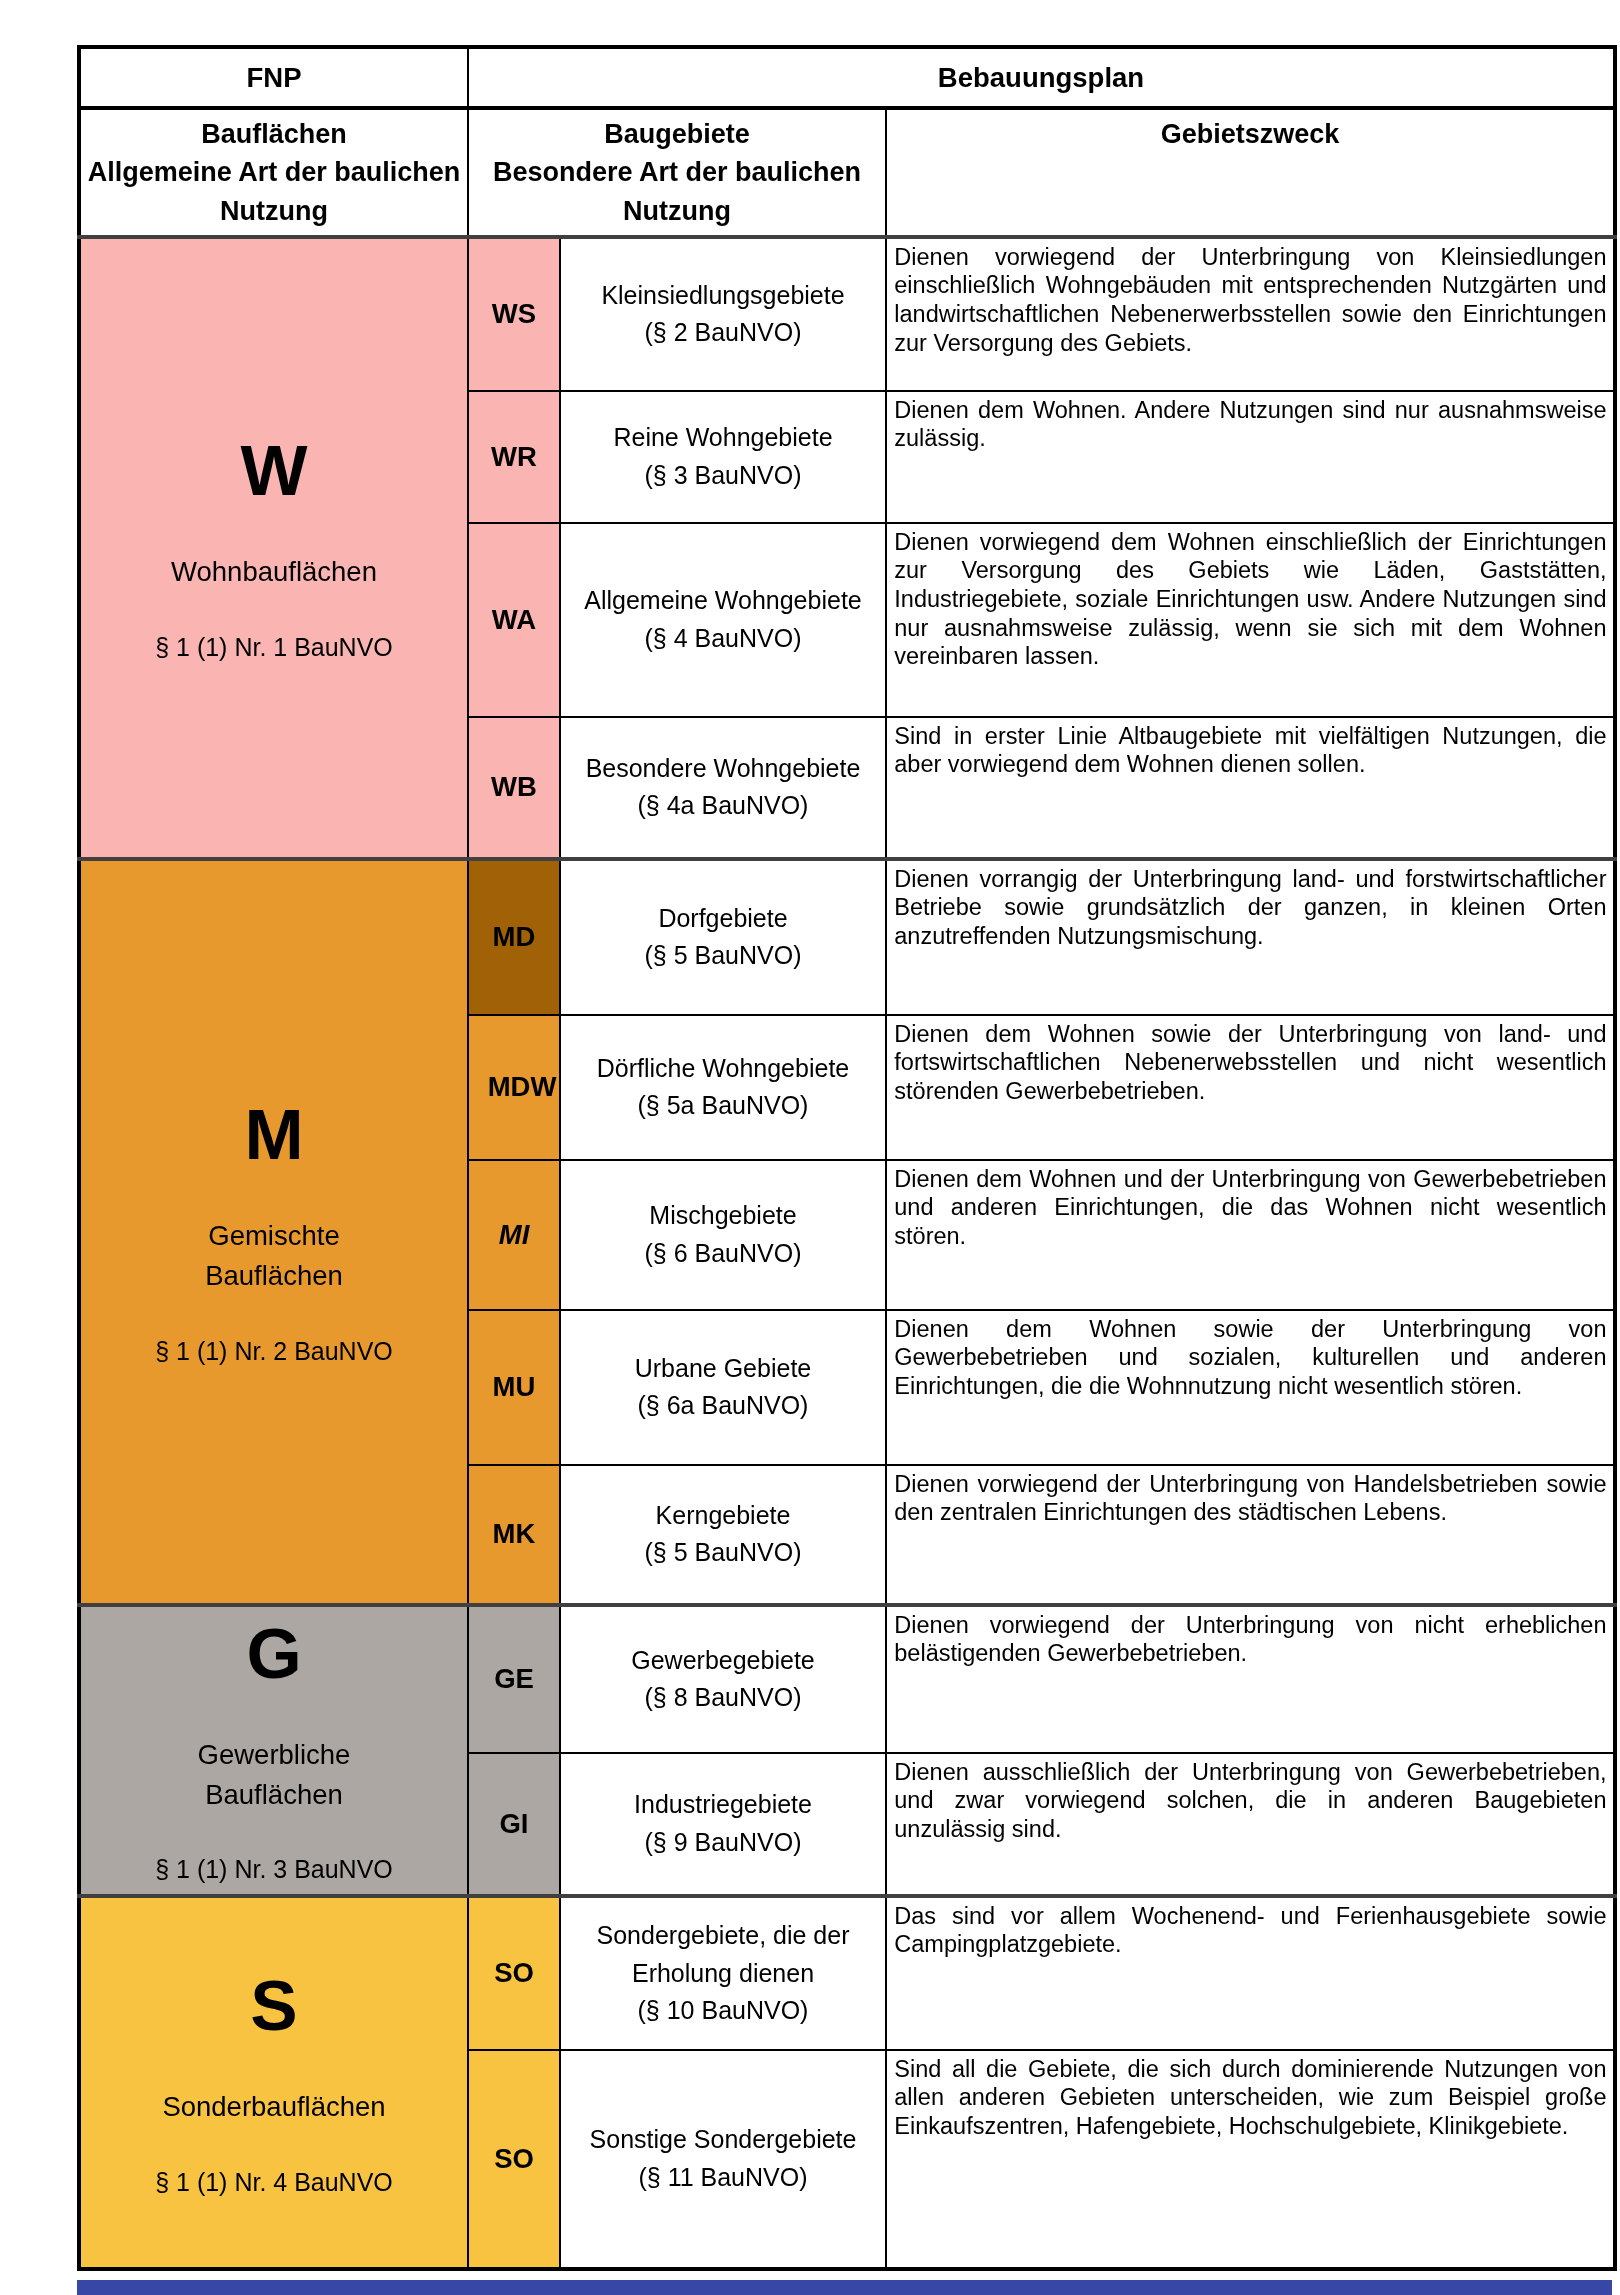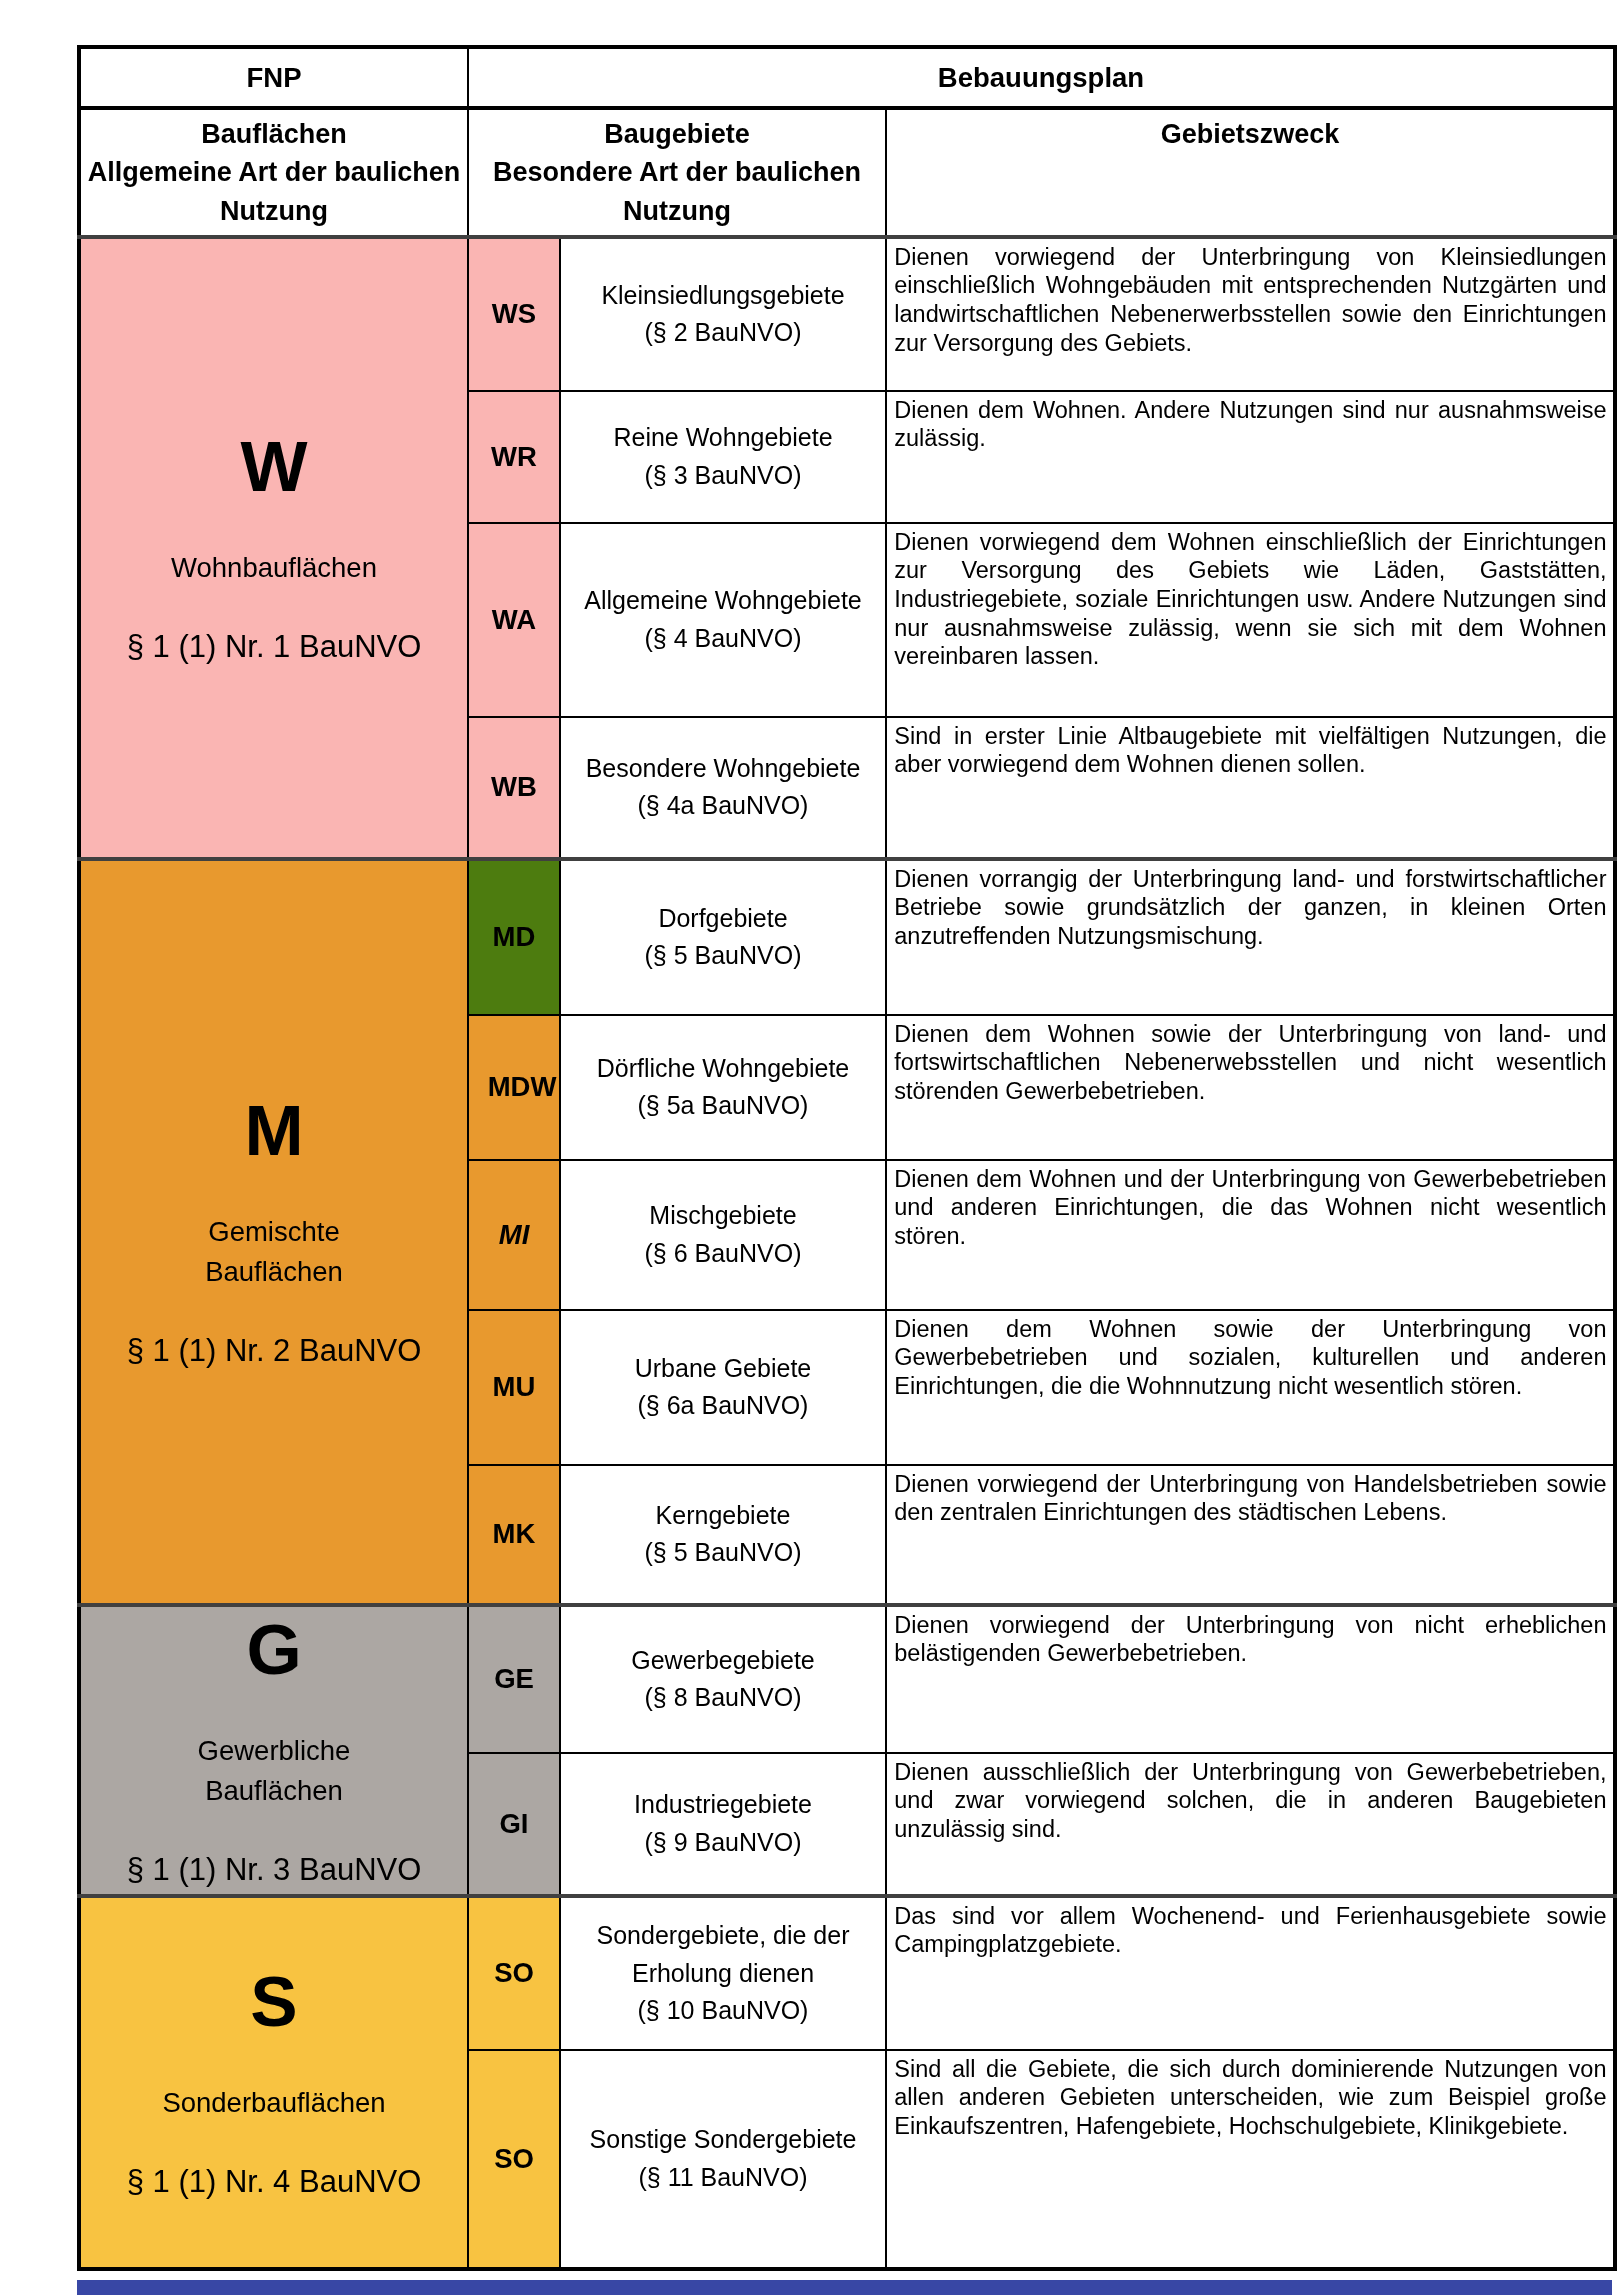--- a/index.html
+++ b/index.html
@@ -55,21 +55,21 @@
     font-weight: bold;
     line-height: 1.1;
     margin-bottom: 42px;
   }
   .gname {
     font-size: 27.5px;
     line-height: 1.45;
     max-width: 251px;
     margin-bottom: 39px;
   }
-  .glaw { font-size: 31px; line-height: 1.3; }
+  .glaw { font-size: 25px; line-height: 1.3; }
 
   td.code {
     font-size: 27.5px;
     font-weight: bold;
     text-align: center;
     vertical-align: middle;
     padding: 0;
     margin-left: 45px;
   }
   td.district {
@@ -164,21 +164,21 @@
     </tr>
 
     <tr class="group-start" style="height:156px">
       <td class="groupcell" rowspan="5" style="background-color: rgb(232, 153, 46);">
         <div class="gstack">
           <div class="gletter">M</div>
           <div class="gname">Gemischte Bauflächen</div>
           <div class="glaw">§ 1 (1) Nr. 2 BauNVO</div>
         </div>
       </td>
-      <td class="code" style="background-color: #4d7c0f;">MD</td>
+      <td class="code" style="background-color: #a16207;">MD</td>
       <td class="district">
         <div>Dorfgebiete</div>
         <div>(§ 5 BauNVO)</div>
       </td>
       <td class="purpose">Dienen vorrangig der Unterbringung land- und forstwirtschaftlicher Betriebe sowie grundsätzlich der ganzen, in kleinen Orten anzutreffenden Nutzungsmischung.</td>
     </tr>
     <tr style="height:145px">
       <td class="code" style="background-color: rgb(232, 153, 46); padding-left: 16px;">MDW</td>
       <td class="district">
         <div>Dörfliche Wohngebiete</div>

